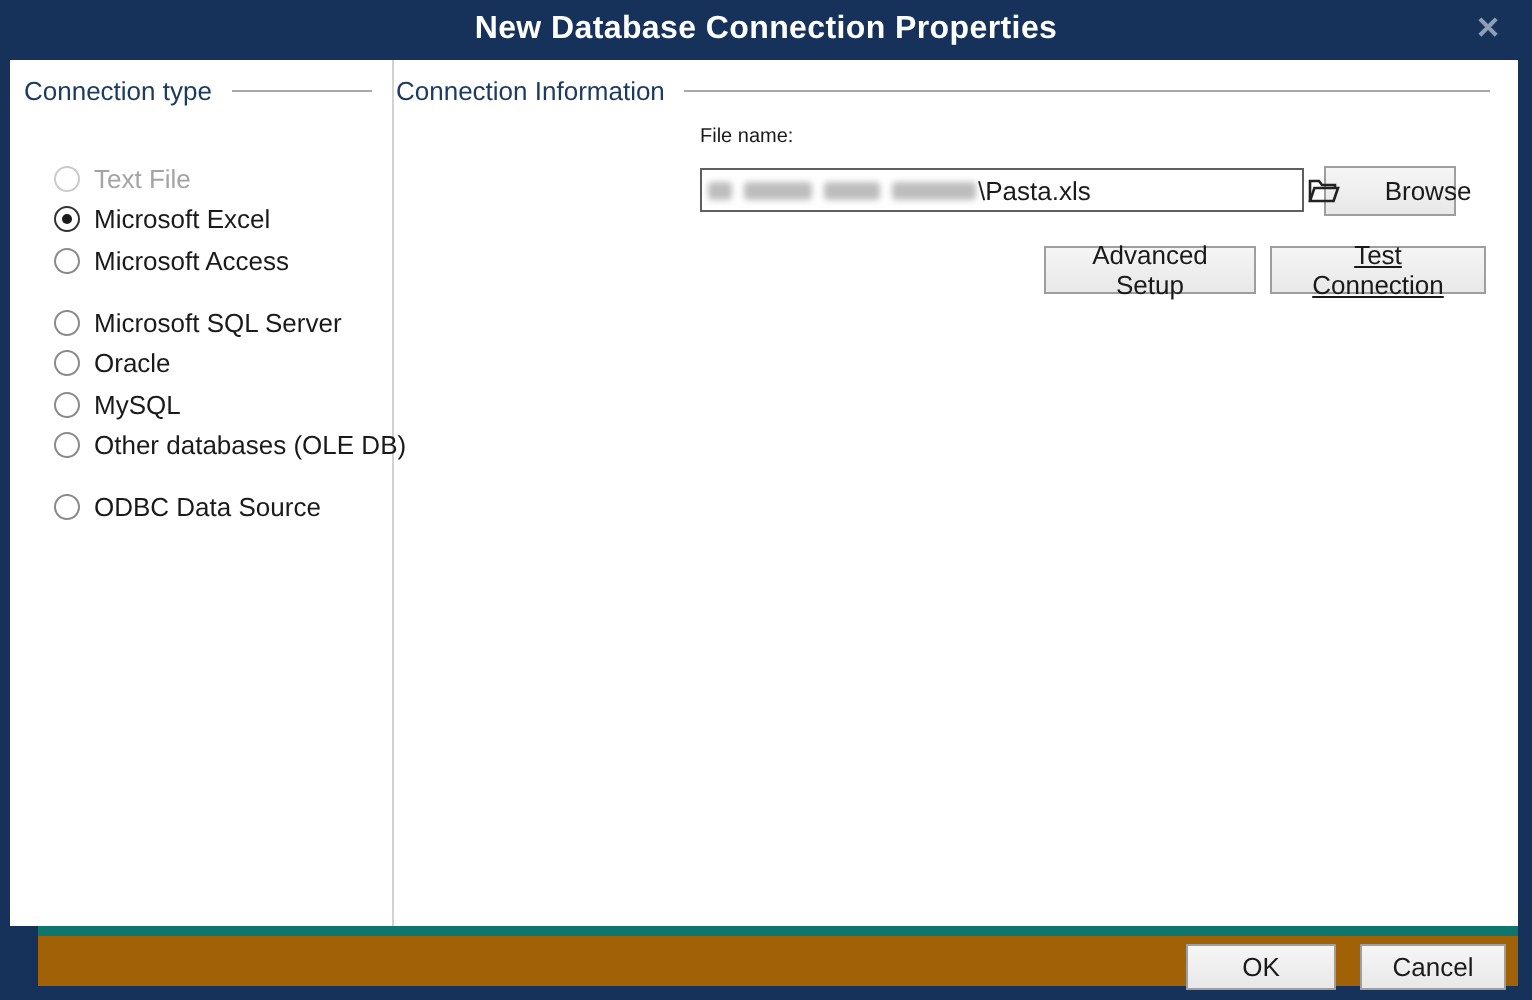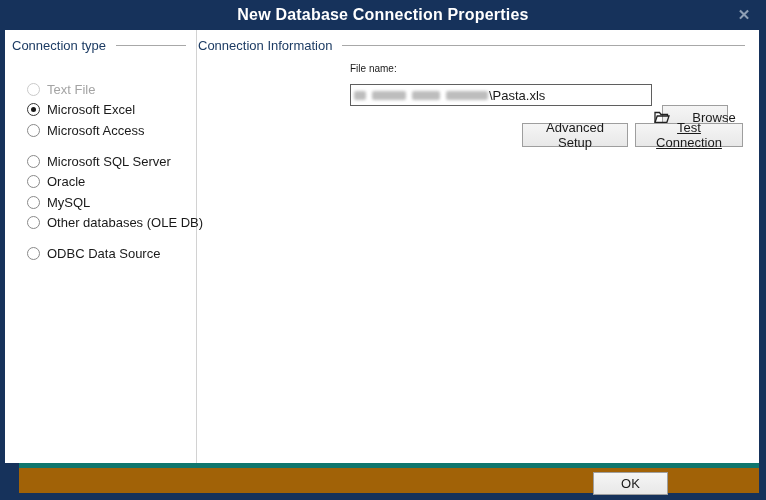--- a/index.html
+++ b/index.html
@@ -61,21 +61,21 @@
   .redacted i:nth-child(2){width:34px;}
   .redacted i:nth-child(3){width:28px;}
   .redacted i:nth-child(4){width:42px;margin-right:0;}
   
   .btn{
     box-sizing:border-box;display:inline-flex;align-items:center;justify-content:center;
     background:linear-gradient(#F5F5F5,#E8E8E8);border:1px solid #9E9E9E;
     font-family:"Liberation Sans",sans-serif;font-size:13px;color:#1a1a1a;cursor:pointer;
     padding:0 10px;
   }
-  .browse-btn{position:absolute;left:657px;top:53px;width:66px;height:25px;gap:22px;margin-top:22px;}
+  .browse-btn{position:absolute;left:657px;top:53px;width:66px;height:25px;gap:22px;}
   .adv-btn{position:absolute;left:517px;top:93px;width:106px;height:24px;}
   .test-btn{position:absolute;left:630px;top:93px;width:108px;height:24px;text-decoration:underline;}
   .folder-icon{display:inline-block;width:16px;height:13px;flex:none;}
   
   .footer{
     position:absolute;left:19px;right:7px;top:463px;height:30px;
     background:#a16207;border-top:5px solid #0f766e;box-sizing:border-box;
   }
   .ok-btn{position:absolute;right:91px;top:4px;width:75px;height:23px;}
   .cancel-btn{position:absolute;right:6px;top:4px;width:73px;height:23px;}
@@ -165,13 +165,14 @@
     </span>
     <span>Browse</span>
   </button>
 
   <button class="btn adv-btn">Advanced Setup</button>
   <button class="btn test-btn">Test Connection</button>
 </div>
 
 <div class="footer">
   <button class="btn ok-btn">OK</button>
+  <button class="btn cancel-btn">Cancel</button>
 </div>
 
 </body></html>

